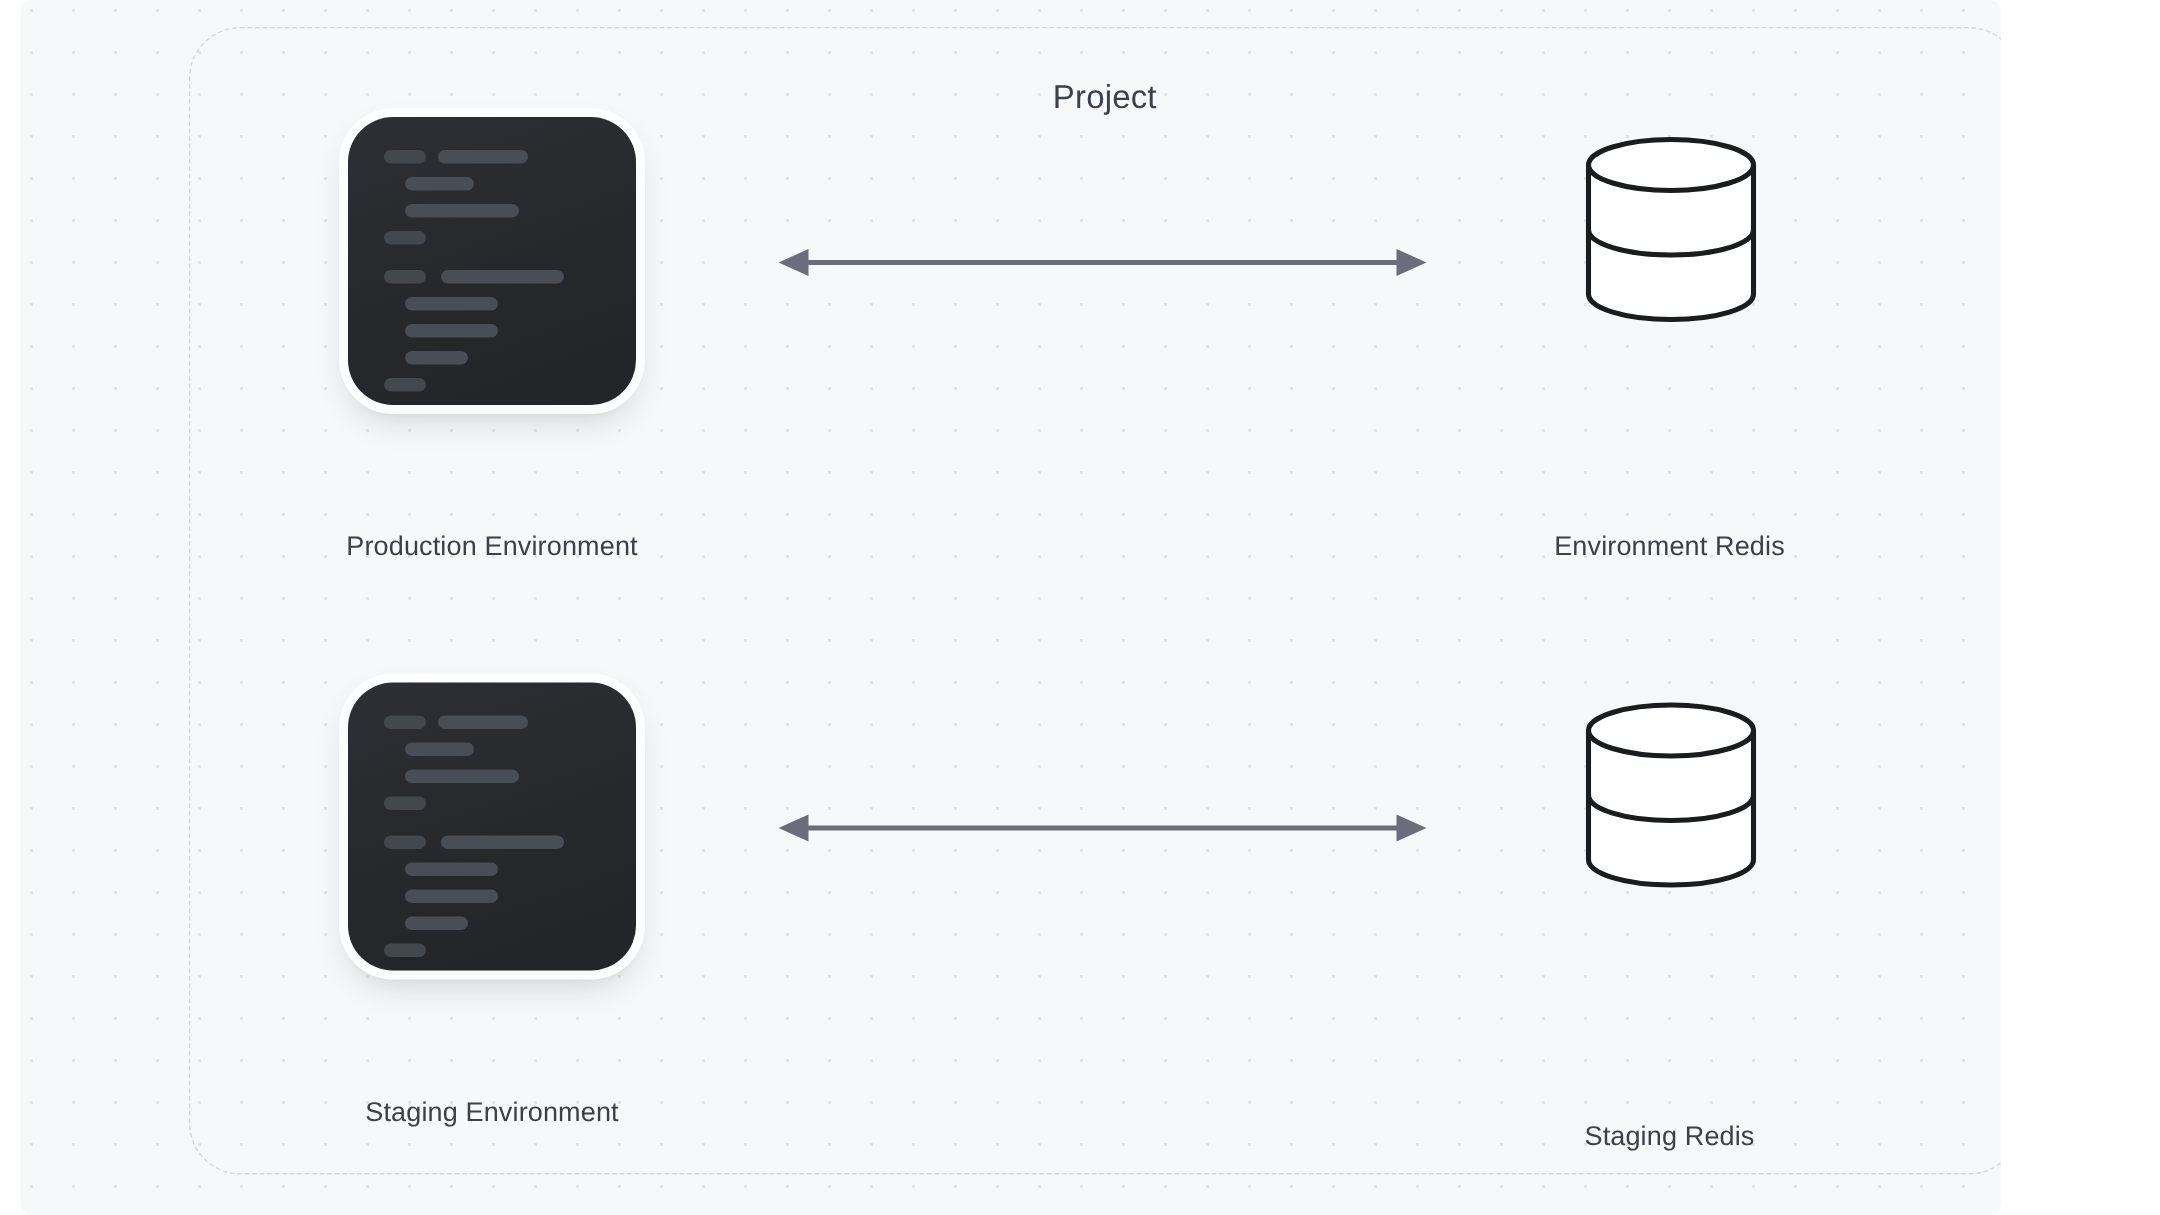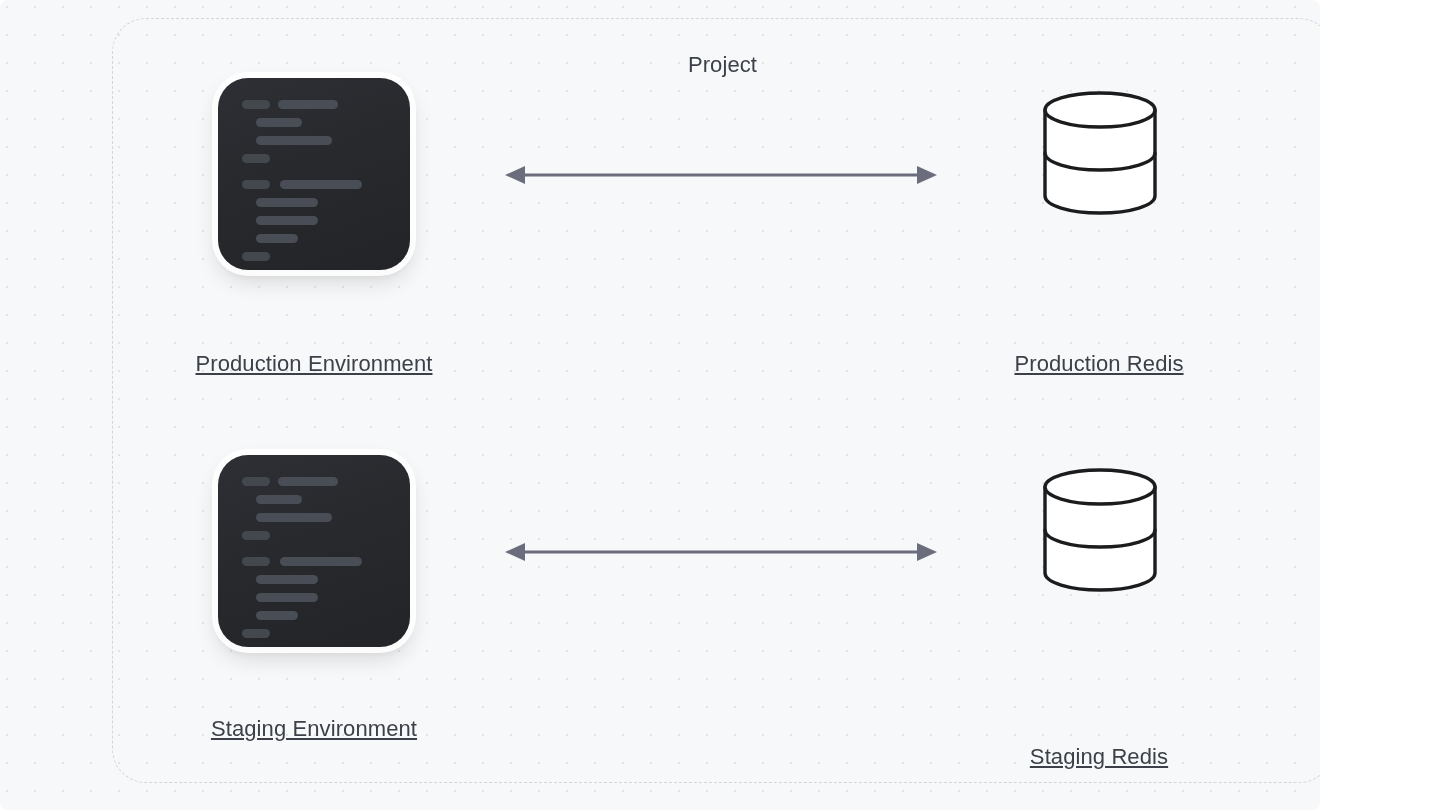--- a/index.html
+++ b/index.html
@@ -16,20 +16,21 @@
     width: 1320px;
     height: 810px;
     background-color: #f7f8f9;
     background-image:
       radial-gradient(circle at 1px 1px, #e2e4e7 1.1px, transparent 1.3px);
     background-size: 28px 28px;
     background-position: 6px 6px;
     border-radius: 8px;
     font-family: "Liberation Sans", "DejaVu Sans", sans-serif;
     overflow: hidden;
+    margin-left: 14px;
   }
 
   
   .project-frame {
     position: absolute;
     left: 112px;
     top: 18px;
     width: 1221px;
     height: 765px;
     border: 1.6px dashed #d2d5d9;
@@ -104,31 +105,30 @@
     left: 505px;
     top: 85px;
     width: 432px;
     height: 24px;
   }
   .arrow-svg { display: block; width: 432px; height: 24px; }
 
   
   .node-label {
     position: absolute;
-    font-size: 22px;
+    font-size: 18px;
     line-height: 28px;
     color: #3c4149;
     letter-spacing: 0.1px;
     white-space: nowrap;
     font-weight: 400;
-    text-decoration: underline;
   }
   .label-env { left: 314px; top: 272px; transform: translateX(-50%); }
   .label-db  { left: 1099px; top: 272px; transform: translateX(-50%); }
-  .row-stage .label-env { top: 260px; text-align: right; }
+  .row-stage .label-env { top: 272px; text-align: right; }
   .row-stage .label-db  { top: 288px; }
 </style>
 </head>
 <body>
 
 <div id="canvas">
 
   <div class="project-frame">
     <div class="project-title">Project</div>
   </div>
@@ -164,21 +164,21 @@
         <g fill="#ffffff" stroke="#1b1c1e" stroke-width="3.4" stroke-linecap="round" stroke-linejoin="round">
           <path d="M5,22 L5,108 C5,117.5 29.6,125 60,125 C90.4,125 115,117.5 115,108 L115,22 Z"></path>
           <ellipse cx="60" cy="22" rx="55" ry="17"></ellipse>
           <path d="M5,65 C5,74.5 29.6,82 60,82 C90.4,82 115,74.5 115,65" fill="none"></path>
         </g>
       </svg>
     </div>
 
     <div class="node-label label-env">Production Environment</div>
 
-    <div class="node-label label-db">Production Redis</div>
+    <div class="node-label label-db">Environment Redis</div>
   </div>
 
   <div class="row row-stage">
 
     <div class="env-node">
       <div class="code-card">
           <div class="code-line dim" style="left: 24px; top: 22px; width: 28px;"></div>
           <div class="code-line" style="left: 60px; top: 22px; width: 60px;"></div>
           <div class="code-line" style="left: 38px; top: 40px; width: 46px;"></div>
           <div class="code-line" style="left: 38px; top: 58px; width: 76px;"></div>

